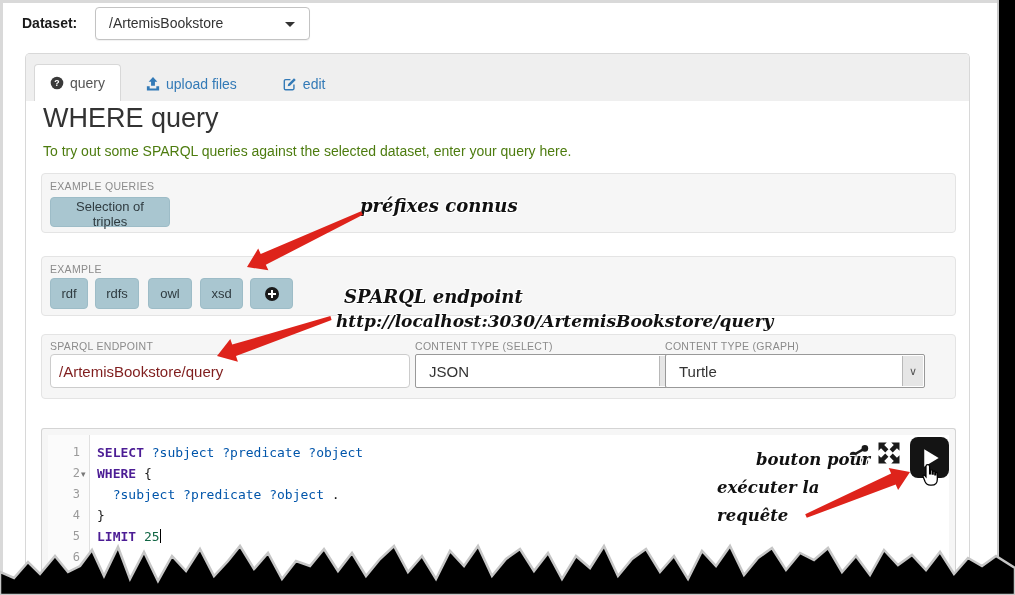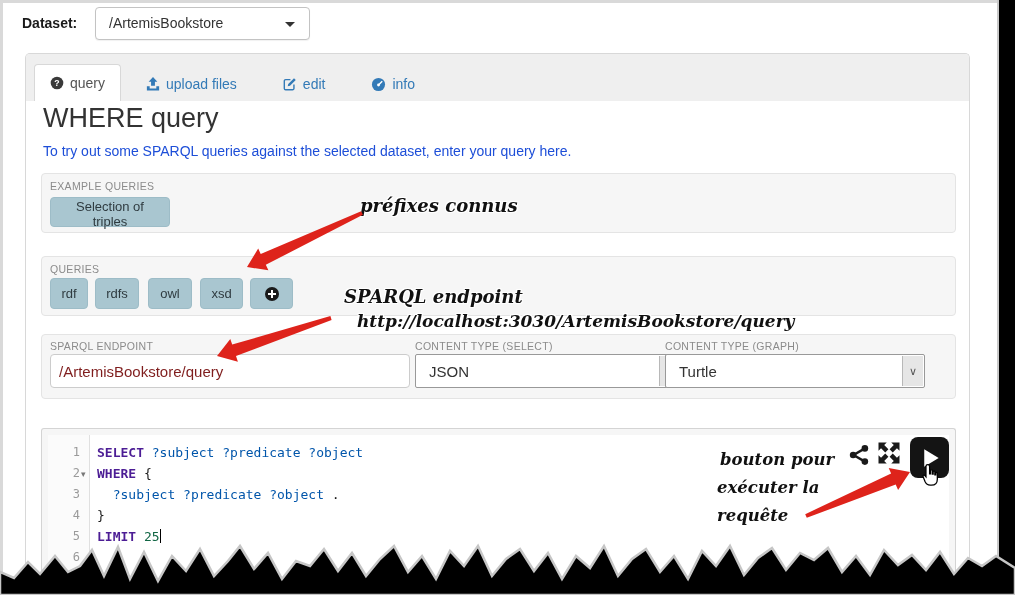--- a/index.html
+++ b/index.html
@@ -25,21 +25,21 @@
   .panel-heading{position:absolute;left:0;top:0;right:0;height:47px;background:#efefef;
                  border-bottom:1px solid #d8d8d8;border-radius:4px 4px 0 0;}
   .tabs{position:absolute;left:8px;bottom:-1px;display:flex;align-items:flex-end;}
   .tab{display:flex;align-items:center;gap:6px;font-size:14px;padding:10px 13px;cursor:pointer;color:#337ab7;}
   .tab.active{background:#fff;border:1px solid #d8d8d8;border-bottom:1px solid #fff;
               border-radius:4px 4px 0 0;color:#555;padding:10px 15px;}
   .tab .ticon{display:inline-flex;line-height:0;}
   .panel-body{position:absolute;left:0;top:47px;right:0;bottom:0;background:#fff;}
 
   .page-title{position:absolute;left:17px;top:2px;font-size:27px;font-weight:500;color:#333;margin:0;}
-  .intro{position:absolute;left:17px;top:42px;font-size:14px;color:#1d4ed8;margin:0;}
+  .intro{position:absolute;left:17px;top:42px;font-size:14px;color:#4d7c0f;margin:0;}
 
   
   .fbox{position:absolute;left:15px;width:915px;background:#f6f6f6;border:1px solid #e4e4e4;
         border-radius:4px;box-sizing:border-box;}
   .fs1{top:72px;height:60px;}
   .fs2{top:155px;height:60px;}
   .fs3{top:233px;height:65px;}
   .flabel{position:absolute;top:6px;left:8px;font-size:10.5px;color:#8b8b8b;letter-spacing:.3px;}
   .btn{position:absolute;height:30px;background:#a9c6d0;border:1px solid #9dbcc7;border-radius:4px;
        font-size:13px;color:#2f3b40;cursor:pointer;font-family:"Liberation Sans",sans-serif;}
@@ -89,22 +89,22 @@
   .run-btn{position:absolute;left:868px;top:8px;width:39px;height:41px;background:#141414;
            border-radius:8px;border:none;cursor:pointer;display:flex;align-items:center;justify-content:center;}
   .hand{position:absolute;left:876px;top:33px;line-height:0;z-index:4;}
 
   
   .note{position:absolute;font-family:"DejaVu Serif",serif;font-style:italic;font-weight:600;
         color:#111;z-index:5;white-space:nowrap;
         text-shadow:0 0 3px #fff,1px 1px 0 #fff,-1px -1px 0 #fff,1px -1px 0 #fff,-1px 1px 0 #fff;}
   .n1{left:360px;top:195px;font-size:18px;}
   .n2a{left:344px;top:286px;font-size:18px;}
-  .n2b{left:357px;top:311px;font-size:17px;}
-  .n3a{left:720px;top:450px;font-size:16.5px;}
+  .n2b{left:336px;top:311px;font-size:17px;}
+  .n3a{left:756px;top:450px;font-size:16.5px;}
   .n3b{left:717px;top:478px;font-size:16.5px;}
   .n3c{left:717px;top:506px;font-size:16.5px;}
 
   .overlay{position:absolute;left:0;top:0;width:1015px;height:595px;pointer-events:none;}
   .arrows{z-index:6;}
   .tear{z-index:8;}
 </style>
 </head>
 <body>
 
@@ -140,44 +140,34 @@
           </div>
           <div class="tab" style="margin-left:20px;">
             <span class="ticon">
               <svg width="14" height="14" viewBox="0 0 16 16">
                   <path d="M12.5,8.5 V13 a1.5,1.5 0 0 1 -1.5,1.5 H3 A1.5,1.5 0 0 1 1.5,13 V4.5 A1.5,1.5 0 0 1 3,3 h5.5" fill="none" stroke="#337ab7" stroke-width="1.6"></path>
                   <polygon points="6,8 12.6,1.4 14.6,3.4 8,10 5.4,10.6" fill="#337ab7"></polygon>
                 </svg>
             </span>
             <span>edit</span>
           </div>
-          <div class="tab" style="margin-left:20px;">
-            <span class="ticon">
-              <svg width="15" height="15" viewBox="0 0 16 16">
-                  <circle cx="8" cy="8" r="7" fill="#337ab7"></circle>
-                  <line x1="8" y1="8.5" x2="12" y2="4.5" stroke="#fff" stroke-width="1.6"></line>
-                  <circle cx="8" cy="8.5" r="1.5" fill="#fff"></circle>
-                </svg>
-            </span>
-            <span>info</span>
-          </div>
         </div>
       </div>
 
       <div class="panel-body">
         <h2 class="page-title">WHERE query</h2>
         <p class="intro">To try out some SPARQL queries against the selected dataset, enter your query here.</p>
 
         <div class="fbox fs1">
           <div class="flabel">EXAMPLE QUERIES</div>
           <button class="btn b-triples">Selection of triples</button>
         </div>
 
         <div class="fbox fs2">
-          <div class="flabel">QUERIES</div>
+          <div class="flabel">EXAMPLE</div>
           <button class="btn b-rdf">rdf</button>
           <button class="btn b-rdfs">rdfs</button>
           <button class="btn b-owl">owl</button>
           <button class="btn b-xsd">xsd</button>
           <button class="btn b-plus">
             <span style="line-height:0;">
               <svg width="16" height="16" viewBox="0 0 16 16">
                   <circle cx="8" cy="8" r="7" fill="#1a1a1a"></circle>
                   <rect x="7" y="4" width="2" height="8" fill="#fff"></rect>
                   <rect x="4" y="7" width="8" height="2" fill="#fff"></rect>

